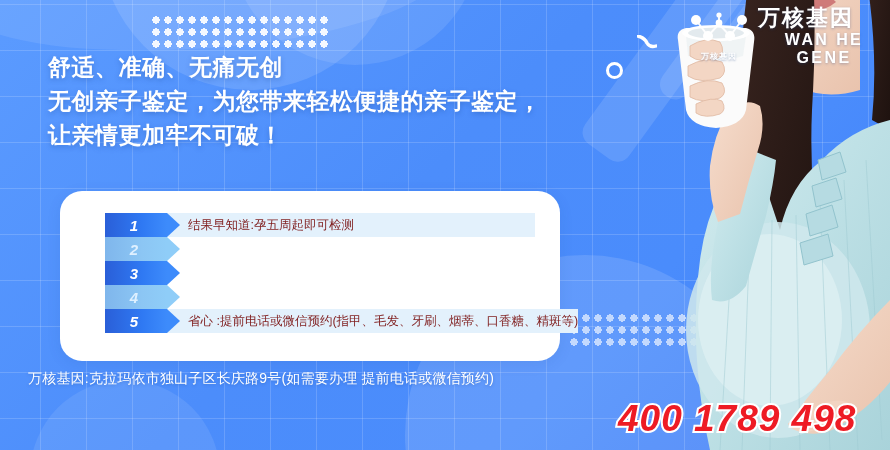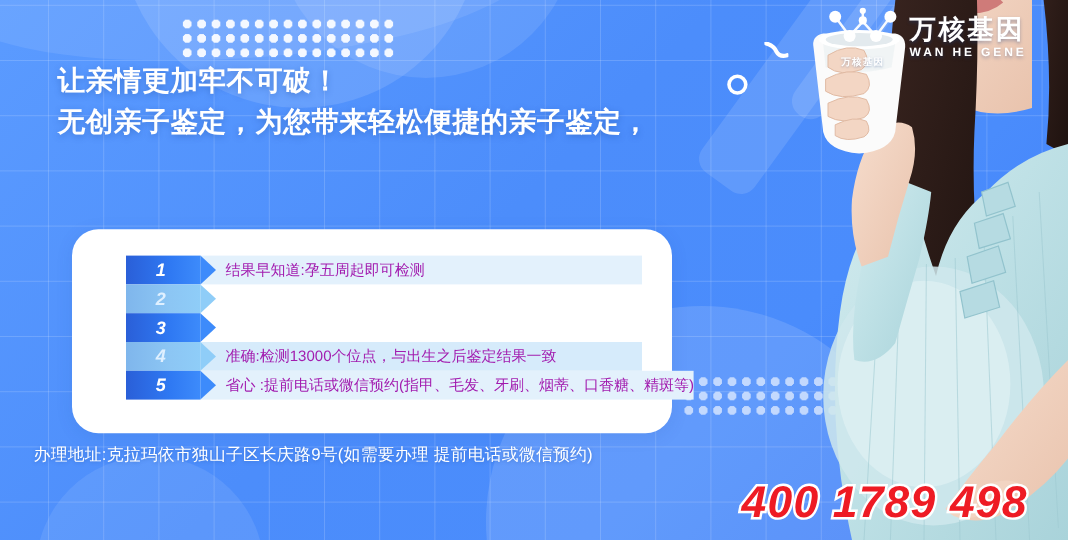--- a/index.html
+++ b/index.html
@@ -122,21 +122,21 @@
   .logo-text-cn {
     color: #ffffff;
     font-size: 22px;
     font-weight: bold;
     letter-spacing: 2px;
     line-height: 1.05;
     text-shadow: 0 1px 3px rgba(20,60,130,0.35);
   }
   .logo-text-en {
     color: #ffffff;
-    font-size: 10px;
+    font-size: 16px;
     font-weight: bold;
     letter-spacing: 2.4px;
     text-align: center;
     margin-top: 2px;
     text-shadow: 0 1px 3px rgba(20,60,130,0.35);
   }
 
   
   .headline {
     position: absolute;
@@ -204,21 +204,21 @@
     color: #dff0ff;
   }
   .badge-light::after { border-left: 13px solid #8fcdf8; }
 
   .feature-text {
     flex: 1;
     display: flex;
     align-items: center;
     padding-left: 21px;
     font-size: 12.5px;
-    color: #a21caf;
+    color: #7f1d1d;
     white-space: nowrap;
   }
   .row-dark .feature-text { background: #e3f1fc; }
   .row-light .feature-text { background: #d6ebfb; }
 
   
   .address {
     position: absolute;
     left: 28px; top: 370px;
     color: #ffffff;
@@ -361,50 +361,50 @@
       </svg>
       <span class="logo-mark-sub">万核基因</span>
     </div>
     <div>
       <div class="logo-text-cn">万核基因</div>
       <div class="logo-text-en">WAN HE GENE</div>
     </div>
   </div>
 
   <div class="headline">
+    <div>舒适、准确、无痛无创</div>
+    <div>无创亲子鉴定，为您带来轻松便捷的亲子鉴定，</div>
     <div>让亲情更加牢不可破！</div>
-    <div>无创亲子鉴定，为您带来轻松便捷的亲子鉴定，</div>
   </div>
 
   <div class="panel">
     <div class="feature-list">
 
       <div class="feature-row row-dark">
         <div class="badge badge-dark">1</div>
         <div class="feature-text">结果早知道:孕五周起即可检测</div>
       </div>
 
       <div class="feature-row row-light">
         <div class="badge badge-light">2</div>
       </div>
 
       <div class="feature-row row-dark">
         <div class="badge badge-dark">3</div>
       </div>
 
       <div class="feature-row row-light">
         <div class="badge badge-light">4</div>
-        <div class="feature-text">准确:检测13000个位点，与出生之后鉴定结果一致</div>
       </div>
 
       <div class="feature-row row-dark">
         <div class="badge badge-dark">5</div>
         <div class="feature-text">省心 :提前电话或微信预约(指甲、毛发、牙刷、烟蒂、口香糖、精斑等)</div>
       </div>
 
     </div>
   </div>
 
-  <div class="address">办理地址:克拉玛依市独山子区长庆路9号(如需要办理 提前电话或微信预约)</div>
+  <div class="address">万核基因:克拉玛依市独山子区长庆路9号(如需要办理 提前电话或微信预约)</div>
 
   <div class="phone">400 1789 498</div>
 
 </div>
 
 </body></html>

